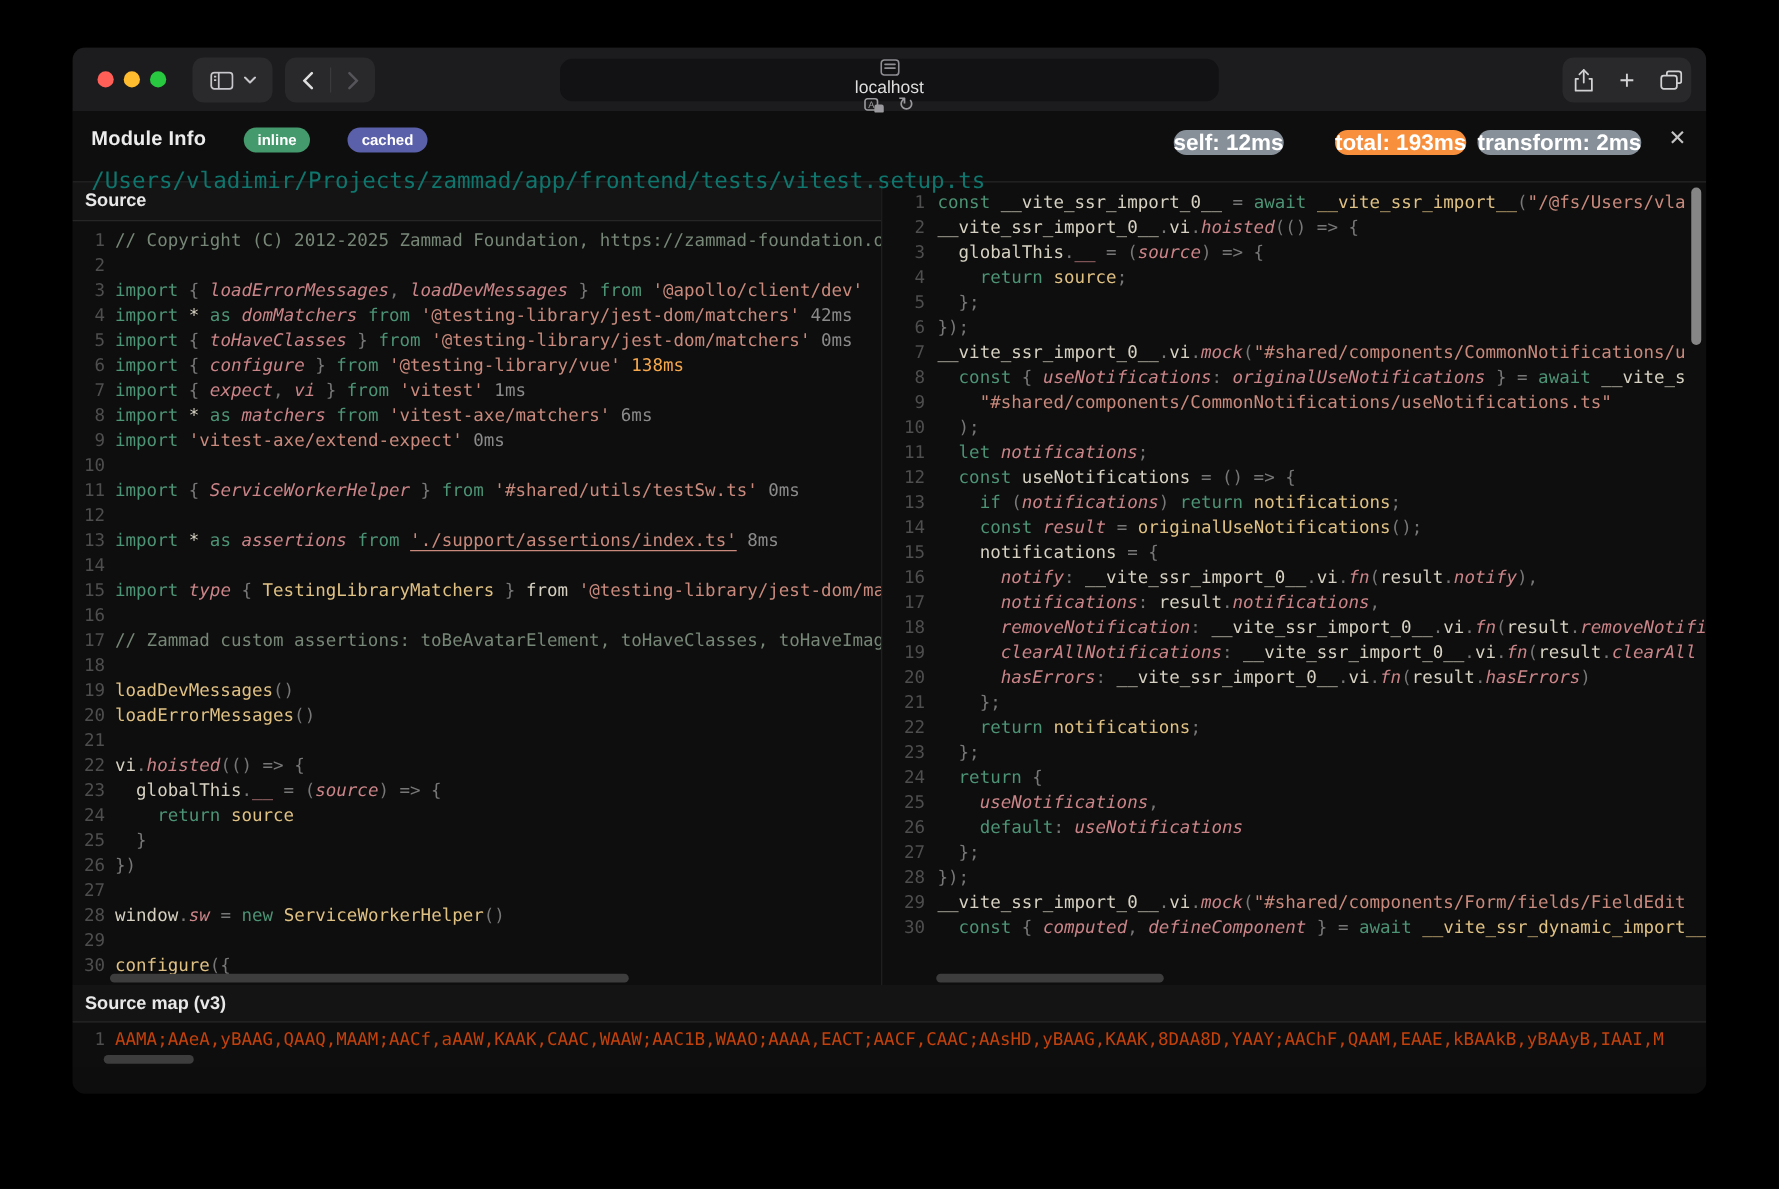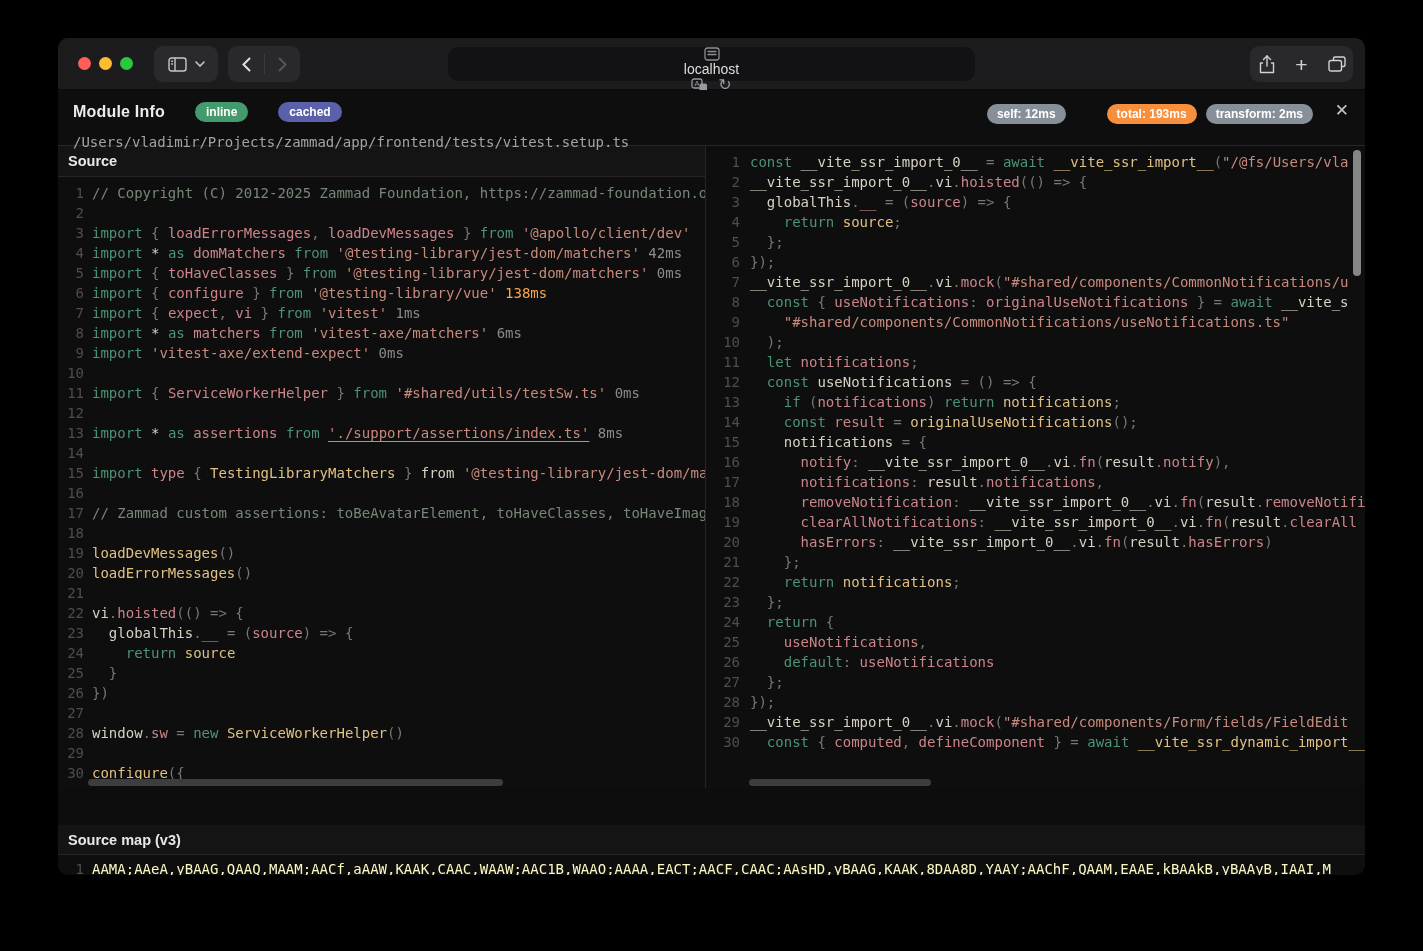--- a/index.html
+++ b/index.html
@@ -36,57 +36,57 @@
   .tool-icon-btn { width:31px; height:36px; display:flex; align-items:center; justify-content:center; background:none; border:none; padding:0; cursor:pointer; }
   .plus-glyph { color:#d2d2d4; font-size:21px; font-weight:400; line-height:1; }
   
   .mod-header { position:relative; height:56px; background:#0e0e0e; border-bottom:1px solid #272727; }
   .mod-row { position:absolute; left:15px; top:12px; display:flex; align-items:center; gap:10px; }
   .mod-title { color:#ececec; font-size:16px; font-weight:bold; letter-spacing:.2px; }
   .badge { height:20px; border-radius:10px; padding:0 11px; display:inline-flex; align-items:center; color:#fff; font-size:12px; font-weight:bold;margin-left:20px; }
   .badge-inline { background:var(--badge-inline-bg,#449a6c); }
   .badge-cached { background:var(--badge-cached-bg,#5b60aa); }
   .metrics { position:absolute; right:52px; top:14px; display:flex; gap:9px; }
-  .metric { height:20px; border-radius:10px; padding:0 10px; display:inline-flex; align-items:center; color:#fff; font-size:12px; font-weight:bold; }
+  .metric { height:20px; border-radius:10px; padding:0 0; display:inline-flex; align-items:center; color:#fff; font-size:18px; font-weight:bold; }
   .metric-gray { background:var(--metric-gray-bg,#879099); }
   .metric-orange { background:var(--metric-orange-bg,#f78f3c);margin-left:32px; }
   .close-btn { position:absolute; right:14px; top:10px; background:none; border:none; color:#c4c4c4; font-size:17px; cursor:pointer; padding:2px; line-height:1; }
-  .file-path { position:absolute; left:15px; top:44px; font-family:"DejaVu Sans Mono",monospace; font-size:14px; color:#a3a3a3; white-space:pre; }
+  .file-path { position:absolute; left:15px; top:44px; font-family:"DejaVu Sans Mono",monospace; font-size:18px; color:#0f766e; white-space:pre; }
   
   .panels { display:flex; height:642px; }
   .panel { display:flex; flex-direction:column; background:#0e0e0e; }
   .panel-left { width:648px; border-right:1px solid #262626; }
   .panel-right { flex:1; }
   .panel-head { height:31px; line-height:31px; padding-left:10px; font-size:14.5px; font-weight:bold; color:#e8e8e8; background:#141414; border-bottom:1px solid #262626; }
   .code-area { position:relative; flex:1; overflow:hidden; padding-top:6px; }
   .code-line { display:flex; height:20px; line-height:20px; font-family:"DejaVu Sans Mono",monospace; font-size:14px; white-space:pre; }
   .ln { flex:0 0 auto; width:26px; text-align:right; color:#4e4e4e; user-select:none; }
   .panel-right .ln { width:34px; }
   .code { flex:1; overflow:hidden; padding-left:8px; }
   .panel-right .code { padding-left:10px; }
   .tok-kw  { color:var(--code-keyword,#4d9375); }
   .tok-str { color:var(--code-string,#c98a7d); }
   .tok-strl{ color:var(--code-string,#c98a7d); text-decoration:underline; text-underline-offset:3px; cursor:pointer; }
   .tok-fn  { color:var(--code-function,#e0c184); }
-  .tok-id  { color:var(--code-identifier,#cb8589); }
+  .tok-id  { color:var(--code-identifier,#cb8589);font-style:italic; }
   .tok-pl  { color:var(--code-plain,#d6d1c2); }
   .tok-pu  { color:var(--code-punctuation,#777777); }
   .tok-cm  { color:var(--code-comment,#778777); }
   .tok-tm  { color:var(--timing-normal,#8a8a8a); }
   .tok-tmo { color:var(--timing-slow,#f8a84c); }
   .hscroll { position:absolute; bottom:2px; height:7px; border-radius:4px; background:#3d3d3d; cursor:pointer; }
   .hscroll-src { left:30px; width:415px; }
   .hscroll-tr { left:43px; width:182px; }
   .vscroll-tr { position:absolute; right:4px; top:4px; width:8px; height:126px; border-radius:4px; background:rgba(233,233,233,0.55); cursor:pointer; }
   
   .srcmap { position:relative; height:66px; background:#0e0e0e; }
-  .srcmap-head { height:30px; line-height:30px; padding-left:10px; font-size:14.5px; font-weight:bold; color:#e8e8e8; background:#141414; border-bottom:1px solid #262626;margin-top:37px; }
+  .srcmap-head { height:30px; line-height:30px; padding-left:10px; font-size:14.5px; font-weight:bold; color:#e8e8e8; background:#141414; border-bottom:1px solid #262626; }
   .srcmap-line { display:flex; height:22px; line-height:22px; margin-top:3px; font-family:"DejaVu Sans Mono",monospace; font-size:14px; white-space:pre; overflow:hidden; }
   .srcmap-line .ln { width:26px; }
-  .srcmap-line .code { color:#fef9c3; }
+  .srcmap-line .code { color:#c2410c; }
   .hscroll-map { left:25px; bottom:3px; width:72px; }
   
   .icon svg { display:block; }
 </style>
 </head>
 <body>
 
 <div class="window">
 
   <div class="toolbar">

